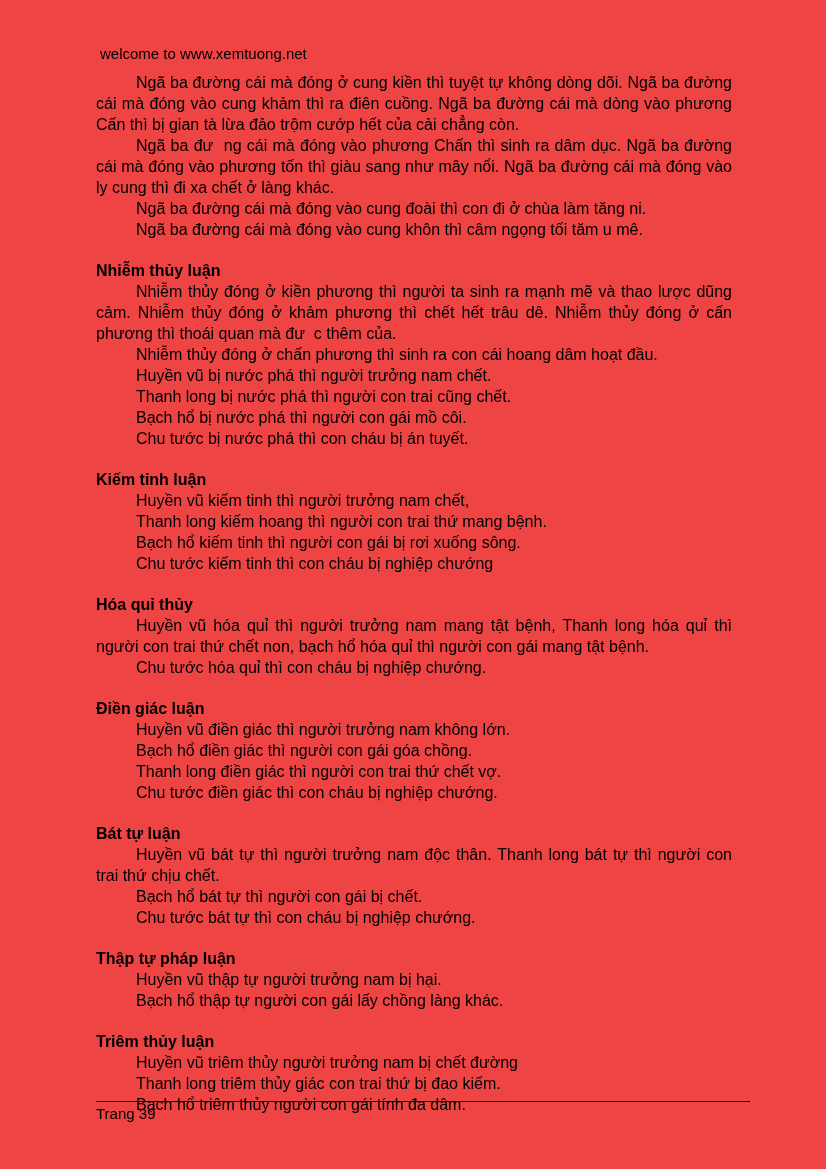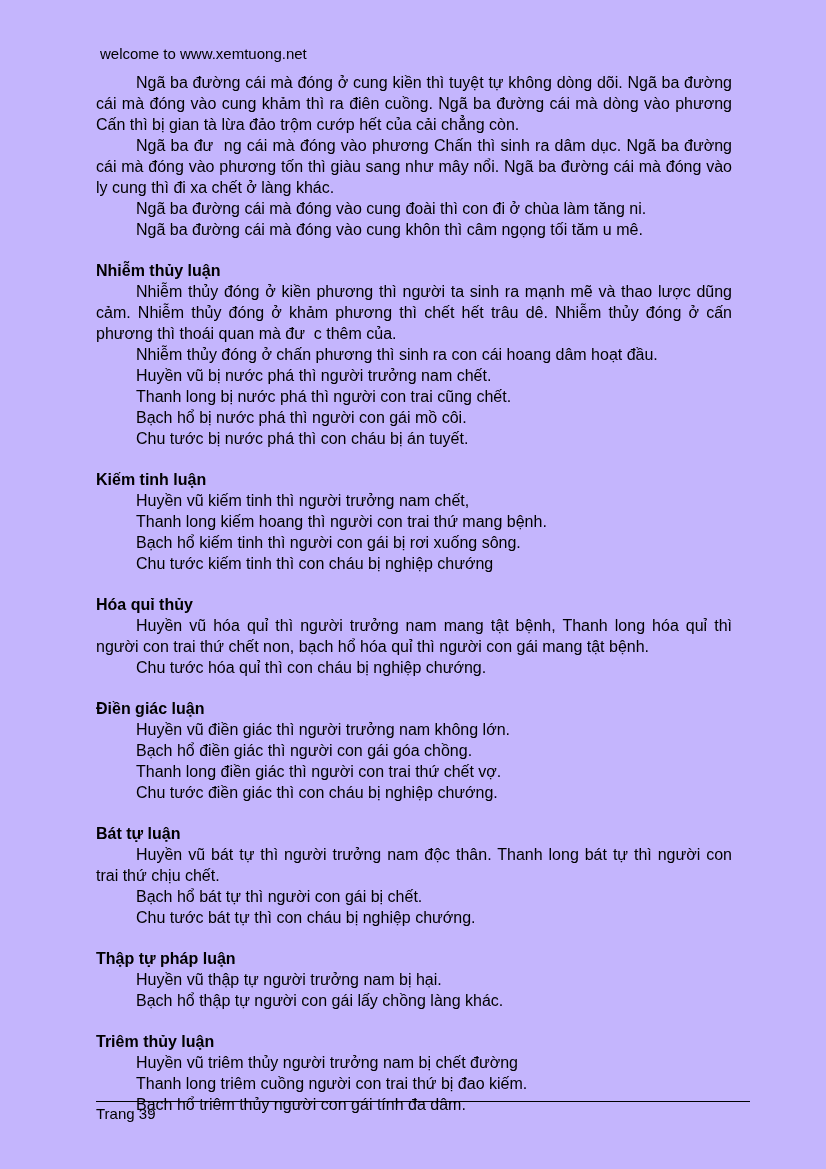--- a/index.html
+++ b/index.html
@@ -4,21 +4,21 @@
 <style>
   html, body {
     margin: 0;
     padding: 0;
     background: #ffffff;
   }
   .page {
     position: relative;
     width: 826px;
     height: 1169px;
-    background: #c4b5fd;
+    background: #ef4444;
     overflow: hidden;
     font-family: "Liberation Sans", sans-serif;
     color: #000000;
   }
   .site-header {
     position: absolute;
     left: 100px;
     top: 44px;
     font-size: 15px;
     line-height: 19px;
@@ -94,21 +94,21 @@
       <p class="para">Chu tước điền giác thì con cháu bị nghiệp chướng.</p>
       <h2 class="heading">Bát tự luận</h2>
       <p class="para">Huyền vũ bát tự thì người trưởng nam độc thân. Thanh long bát tự thì người con trai thứ chịu chết.</p>
       <p class="para">Bạch hổ bát tự thì người con gái bị chết.</p>
       <p class="para">Chu tước bát tự thì con cháu bị nghiệp chướng.</p>
       <h2 class="heading">Thập tự pháp luận</h2>
       <p class="para">Huyền vũ thập tự người trưởng nam bị hại.</p>
       <p class="para">Bạch hổ thập tự người con gái lấy chồng làng khác.</p>
       <h2 class="heading">Triêm thủy luận</h2>
       <p class="para">Huyền vũ triêm thủy người trưởng nam bị chết đường</p>
-      <p class="para">Thanh long triêm cuồng người con trai thứ bị đao kiếm.</p>
+      <p class="para">Thanh long triêm thủy giác con trai thứ bị đao kiếm.</p>
       <p class="para">Bạch hổ triêm thủy người con gái tính đa dâm.</p>
     </div>
 
   <div class="page-footer">
     <span>Trang 39</span>
   </div>
 
 </div>
 
 </body></html>

